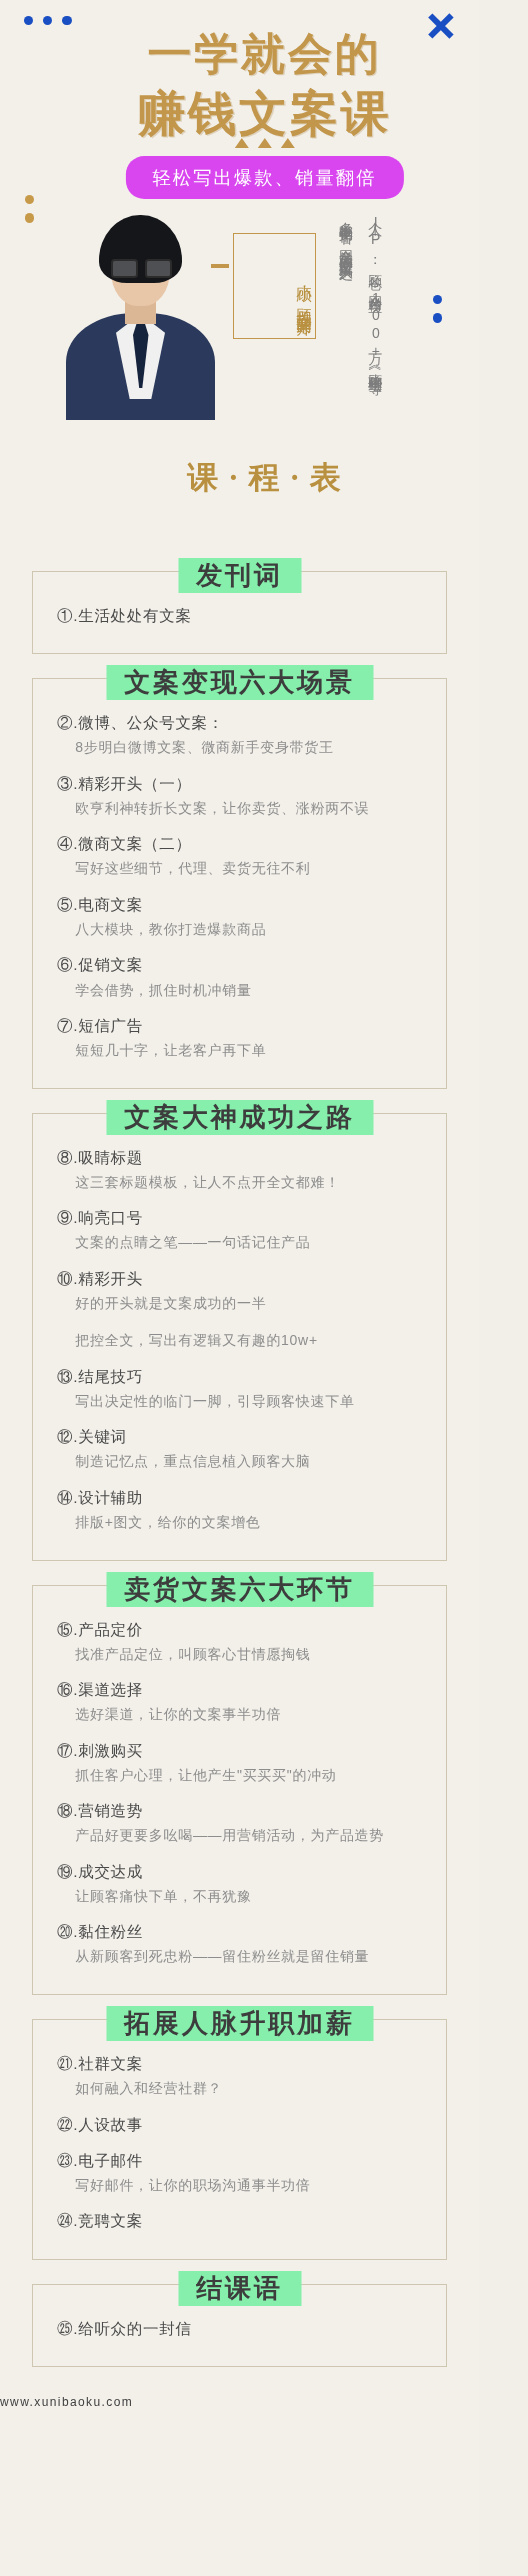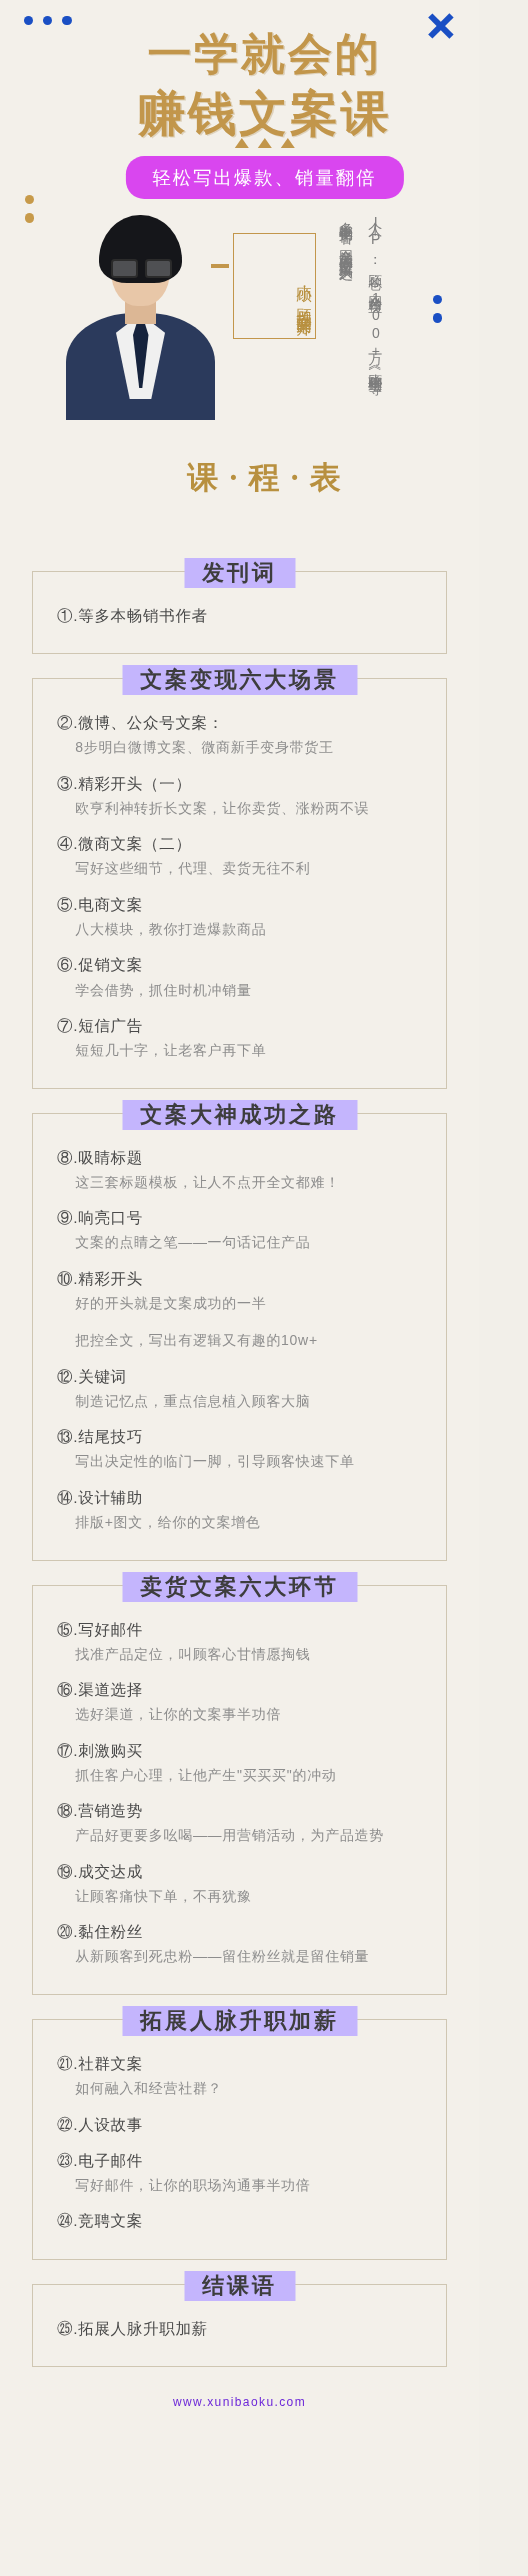--- a/index.html
+++ b/index.html
@@ -222,24 +222,24 @@
     margin: 0 32px 24px 32px;
     border: 1.4px solid #cfc6b2;
     padding: 27px 0 18.3px 0;
     background: transparent;
   }
   .sec-head {
     position: absolute;
     top: -14px;
     left: 50%;
     transform: translateX(-50%);
-    background: #c4b5fd;
+    background: #86efac;
     padding: 0 18.3px;
     font-family: "Liberation Serif", serif;
-    font-size: 22px;
+    font-size: 26px;
     font-weight: bold;
     color: #3d3d3d;
     letter-spacing: 2.8px;
     white-space: nowrap;
   }
   .item {
     padding: 5px 24px 7.8px 24px;
   }
   .item .line1 {
     font-size: 15.5px;
@@ -252,22 +252,21 @@
     font-size: 14px;
     color: #8d8d8d;
     letter-spacing: 0.7px;
     line-height: 1.55;
     margin-top: 2.8px;
     padding-left: 18.3px;
     font-family: "Liberation Sans", sans-serif;
   }
 
   .footer {
-    text-align: center;
-    color: #6d28d9;
+    color: #404040;
     font-size: 12px;
     letter-spacing: 1.4px;
     padding-top: 4.2px;
   }
 </style>
 </head>
 <body>
 
 <div class="page">
 
@@ -321,21 +320,21 @@
 
     <div class="intro-v">个人IP：顾爸·全网粉丝100万+《小顾聊绘画》等多本畅销书作者 全网最火的广告文案撰稿人之一</div>
 
     <div class="course-title">课·程·表</div>
   </div>
 
   <div id="sections">
       <div class="section">
         <div class="sec-head">发刊词</div>
         <div class="item">
-          <div class="line1">①.等多本畅销书作者</div>
+          <div class="line1">①.生活处处有文案</div>
         </div>
       </div>
       <div class="section">
         <div class="sec-head">文案变现六大场景</div>
         <div class="item">
           <div class="line1">②.微博、公众号文案：</div>
           <div class="line2">8步明白微博文案、微商新手变身带货王</div>
         </div>
         <div class="item">
           <div class="line1">③.精彩开头（一）</div>
@@ -369,36 +368,36 @@
           <div class="line2">文案的点睛之笔——一句话记住产品</div>
         </div>
         <div class="item">
           <div class="line1">⑩.精彩开头</div>
           <div class="line2">好的开头就是文案成功的一半</div>
         </div>
         <div class="item">
           <div class="line2">把控全文，写出有逻辑又有趣的10w+</div>
         </div>
         <div class="item">
+          <div class="line1">⑬.结尾技巧</div>
+          <div class="line2">写出决定性的临门一脚，引导顾客快速下单</div>
+        </div>
+        <div class="item">
           <div class="line1">⑫.关键词</div>
           <div class="line2">制造记忆点，重点信息植入顾客大脑</div>
         </div>
         <div class="item">
-          <div class="line1">⑬.结尾技巧</div>
-          <div class="line2">写出决定性的临门一脚，引导顾客快速下单</div>
-        </div>
-        <div class="item">
           <div class="line1">⑭.设计辅助</div>
           <div class="line2">排版+图文，给你的文案增色</div>
         </div>
       </div>
       <div class="section">
         <div class="sec-head">卖货文案六大环节</div>
         <div class="item">
-          <div class="line1">⑮.写好邮件</div>
+          <div class="line1">⑮.产品定价</div>
           <div class="line2">找准产品定位，叫顾客心甘情愿掏钱</div>
         </div>
         <div class="item">
           <div class="line1">⑯.渠道选择</div>
           <div class="line2">选好渠道，让你的文案事半功倍</div>
         </div>
         <div class="item">
           <div class="line1">⑰.刺激购买</div>
           <div class="line2">抓住客户心理，让他产生"买买买"的冲动</div>
         </div>
@@ -428,20 +427,20 @@
           <div class="line1">㉓.电子邮件</div>
           <div class="line2">写好邮件，让你的职场沟通事半功倍</div>
         </div>
         <div class="item">
           <div class="line1">㉔.竞聘文案</div>
         </div>
       </div>
       <div class="section">
         <div class="sec-head">结课语</div>
         <div class="item">
-          <div class="line1">㉕.拓展人脉升职加薪</div>
+          <div class="line1">㉕.给听众的一封信</div>
         </div>
       </div>
     </div>
 
   <div class="footer">www.xunibaoku.com</div>
 </div>
 
 
 </body></html>

